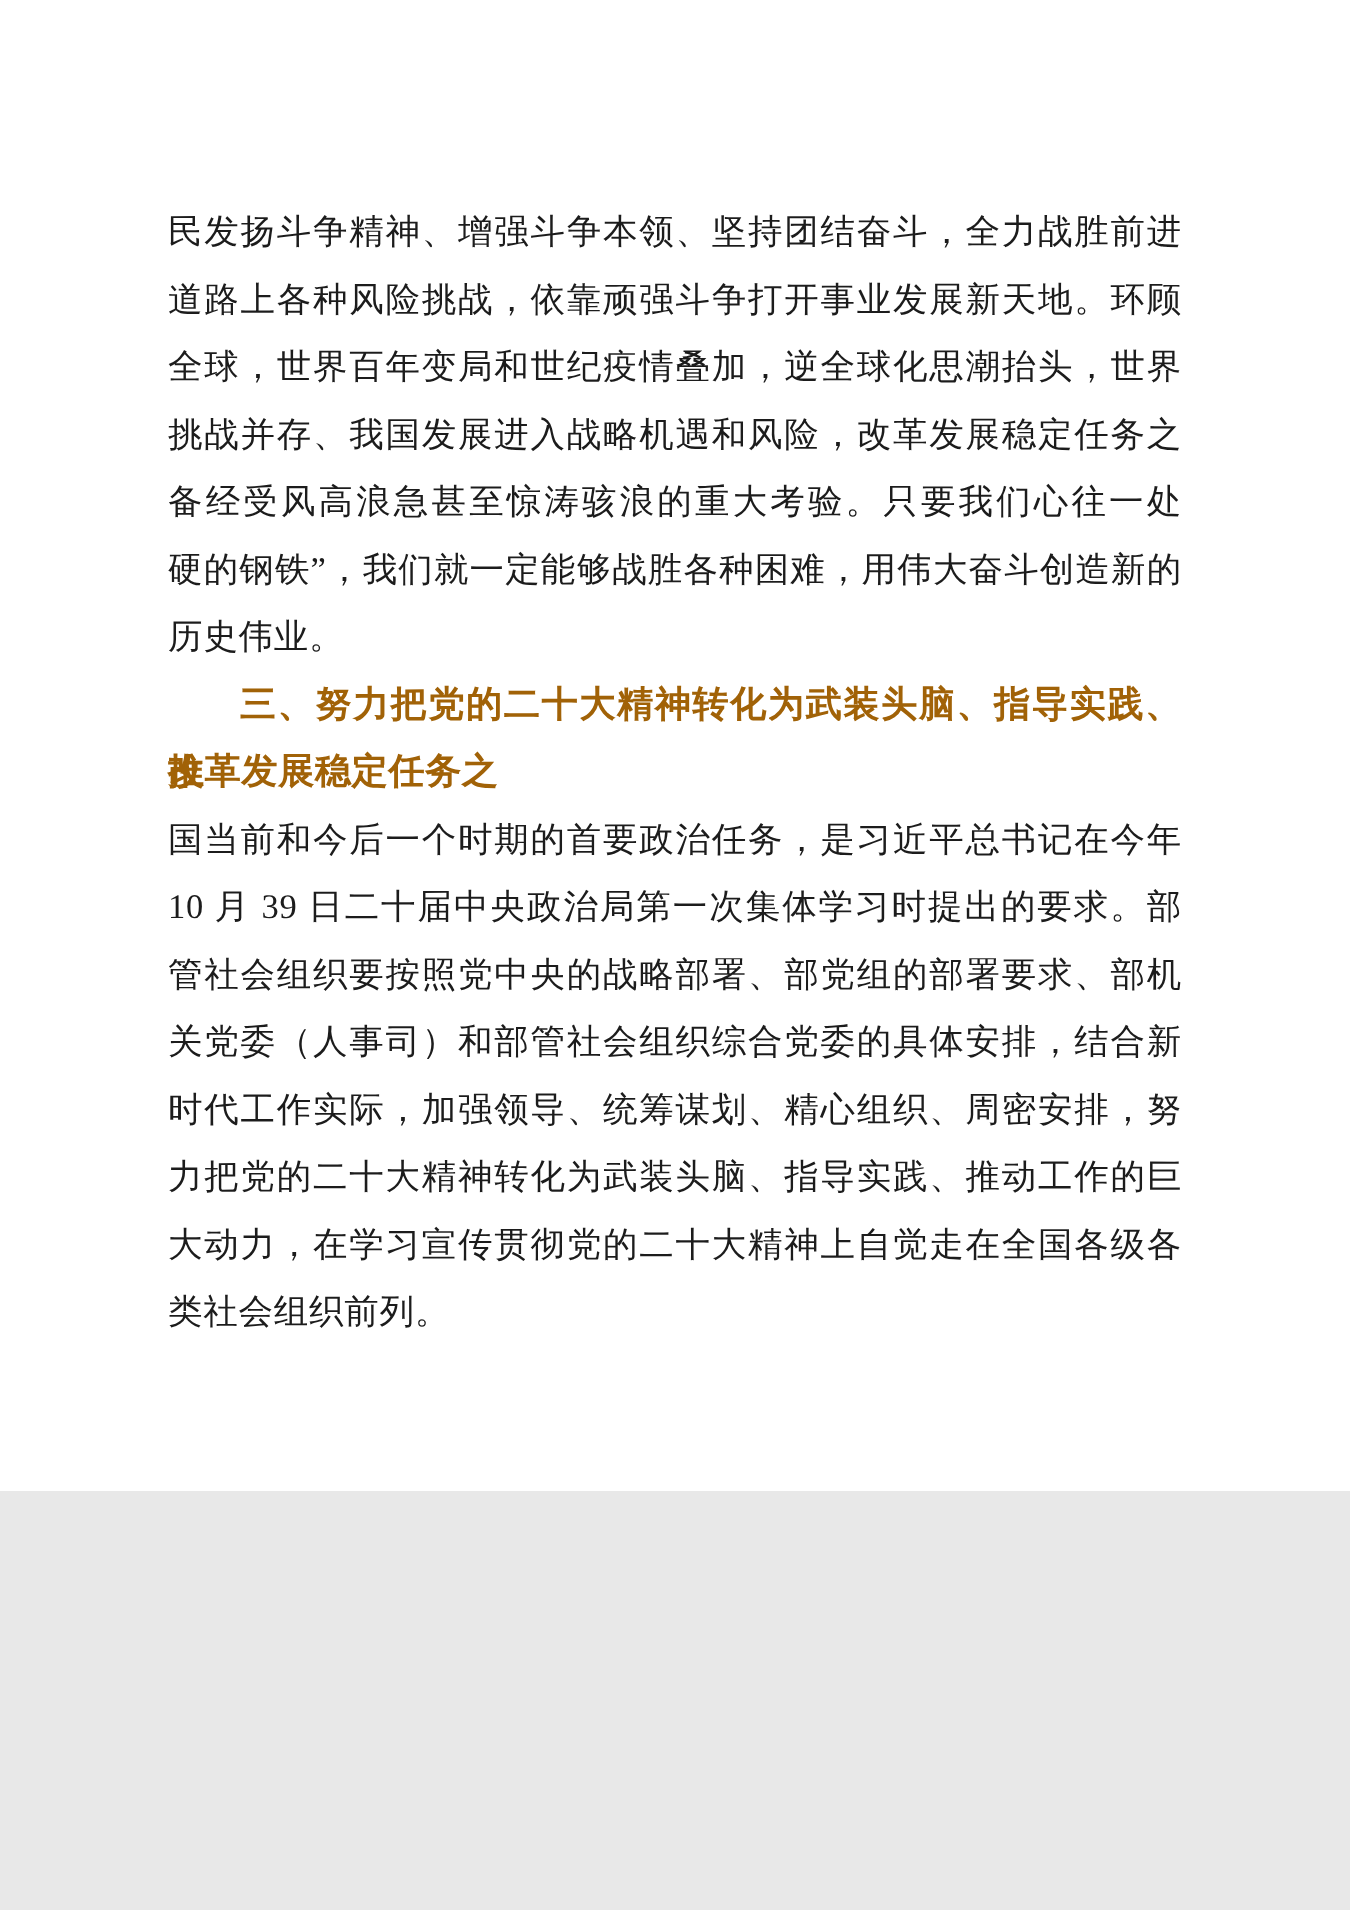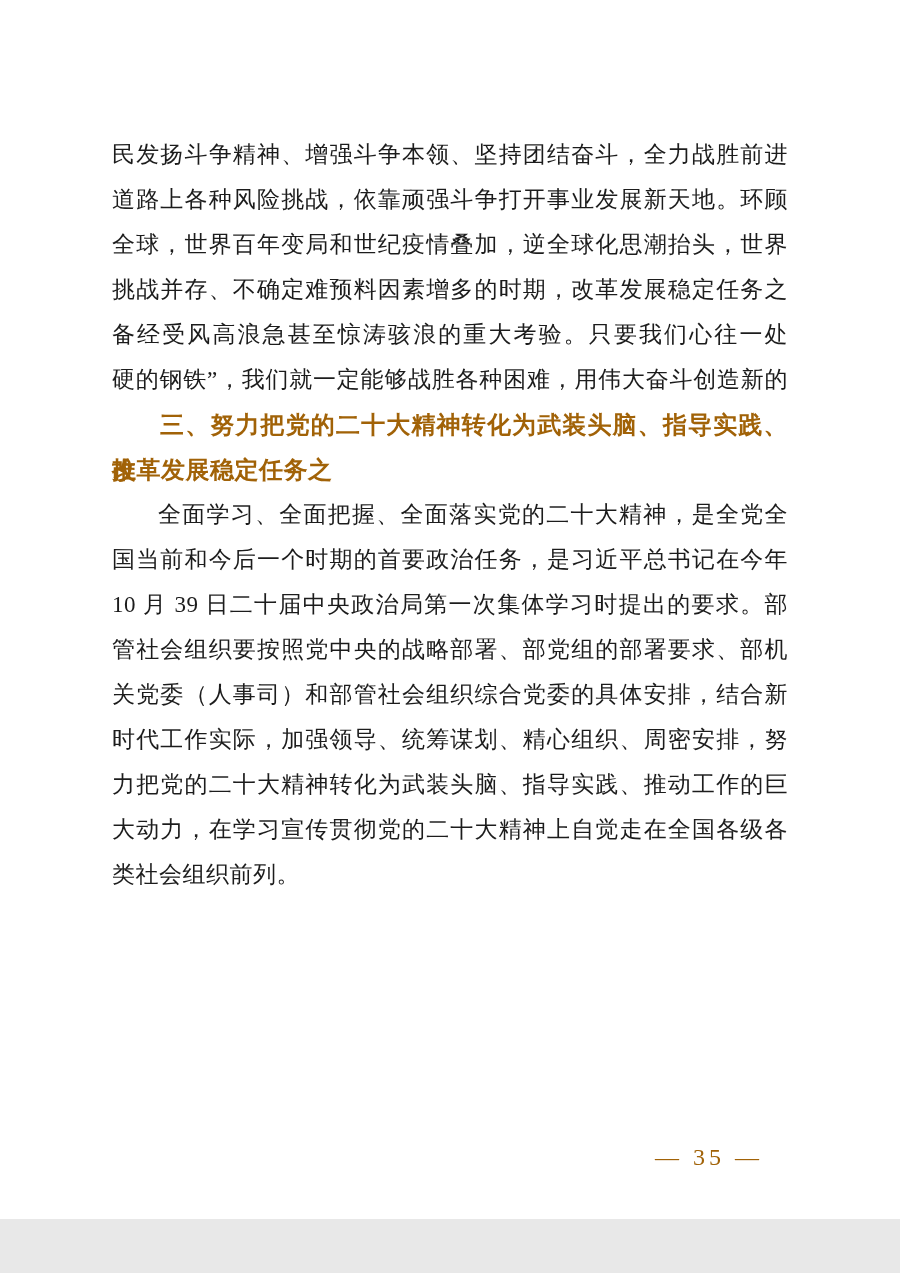--- a/index.html
+++ b/index.html
@@ -1,20 +1,20 @@
 <!DOCTYPE html>
 <html><head>
 <meta charset="utf-8">
 <style>
   * { margin: 0; padding: 0; box-sizing: border-box; }
   html, body { background: #e8e8e8; }
   .page {
     position: relative;
     width: 900px;
-    height: 1219px;
+    height: 994px;
     margin: 0 auto;
     background: #ffffff;
     color: #1c1c1c;
     font-family: "Liberation Serif", "DejaVu Serif", serif;
     overflow: hidden;
   }
   .text-block {
     position: absolute;
     left: 112px;
     top: 132px;
@@ -54,28 +54,28 @@
 </style>
 </head>
 <body>
 
 <div class="page">
   <div class="text-block">
 
     <p class="line">民发扬斗争精神、增强斗争本领、坚持团结奋斗，全力战胜前进</p>
     <p class="line">道路上各种风险挑战，依靠顽强斗争打开事业发展新天地。环顾</p>
     <p class="line">全球，世界百年变局和世纪疫情叠加，逆全球化思潮抬头，世界</p>
-    <p class="line">挑战并存、不确定难预料因素增多的时期，改革发展稳定任务之</p>
+    <p class="line">挑战并存、我国发展进入战略机遇和风险，改革发展稳定任务之</p>
     <p class="line">备经受风高浪急甚至惊涛骇浪的重大考验。只要我们心往一处</p>
     <p class="line">硬的钢铁”，我们就一定能够战胜各种困难，用伟大奋斗创造新的</p>
+    <p class="line para-end">历史伟业。</p>
 
     <p class="line heading-line indent">三、努力把党的二十大精神转化为武装头脑、指导实践、推</p>
     <p class="line heading-line para-end">改革发展稳定任务之</p>
 
-    <p class="line indent">全面学习、全面把握、全面落实党的二十大精神，是全党全</p>
     <p class="line">国当前和今后一个时期的首要政治任务，是习近平总书记在今年</p>
     <p class="line">10 月 39 日二十届中央政治局第一次集体学习时提出的要求。部</p>
     <p class="line">管社会组织要按照党中央的战略部署、部党组的部署要求、部机</p>
     <p class="line">关党委（人事司）和部管社会组织综合党委的具体安排，结合新</p>
     <p class="line">时代工作实际，加强领导、统筹谋划、精心组织、周密安排，努</p>
     <p class="line">力把党的二十大精神转化为武装头脑、指导实践、推动工作的巨</p>
     <p class="line">大动力，在学习宣传贯彻党的二十大精神上自觉走在全国各级各</p>
     <p class="line para-end">类社会组织前列。</p>
 
   </div>

